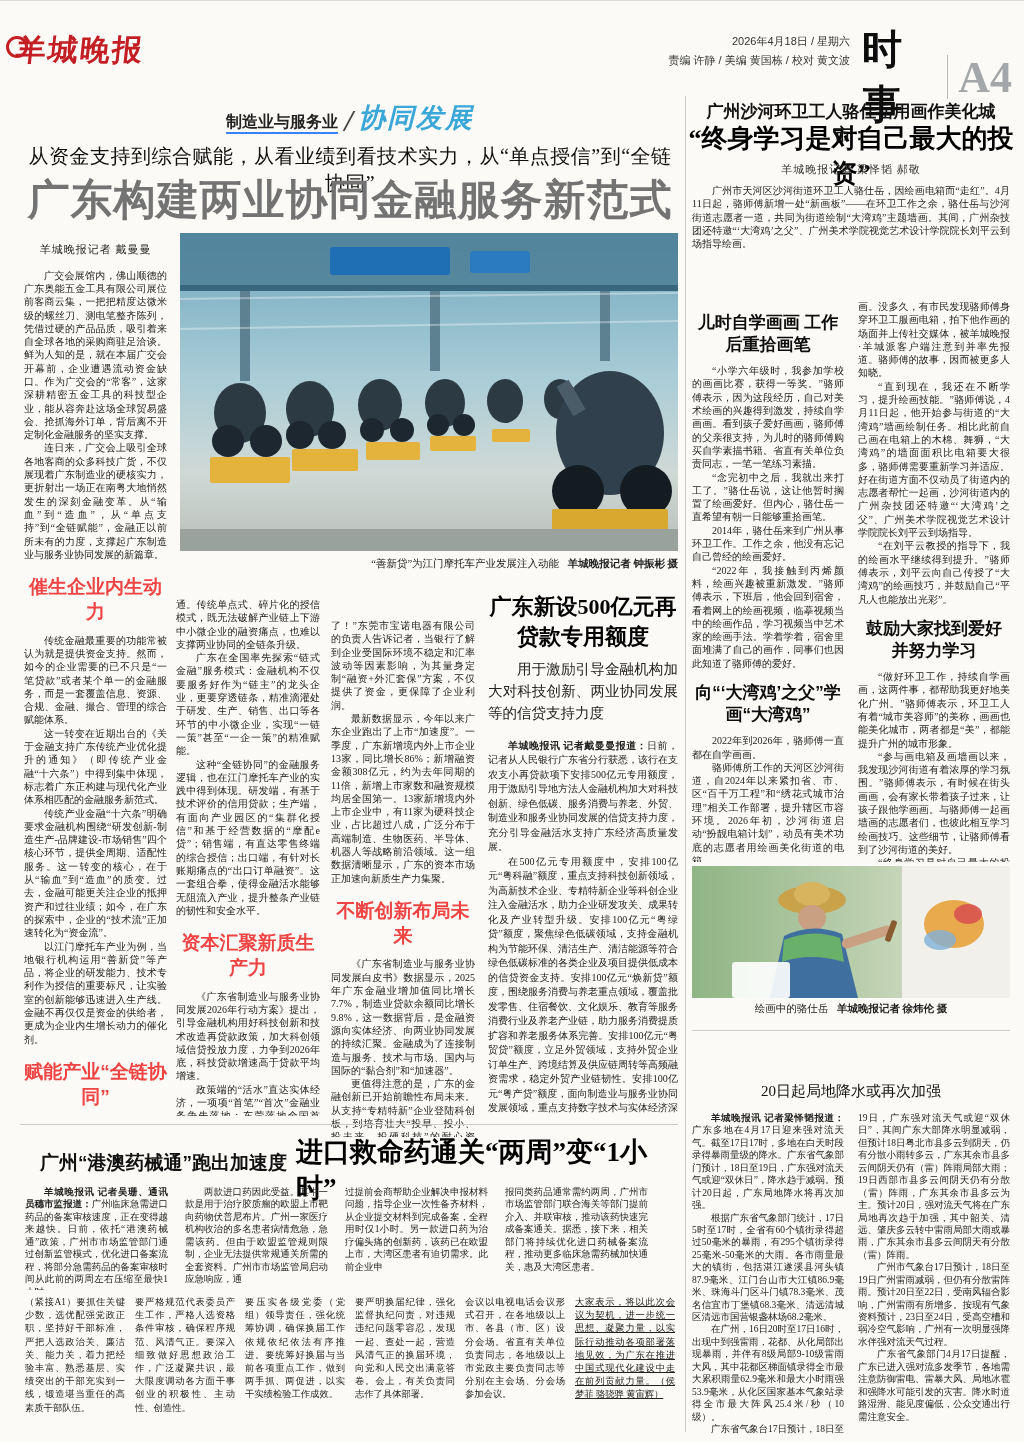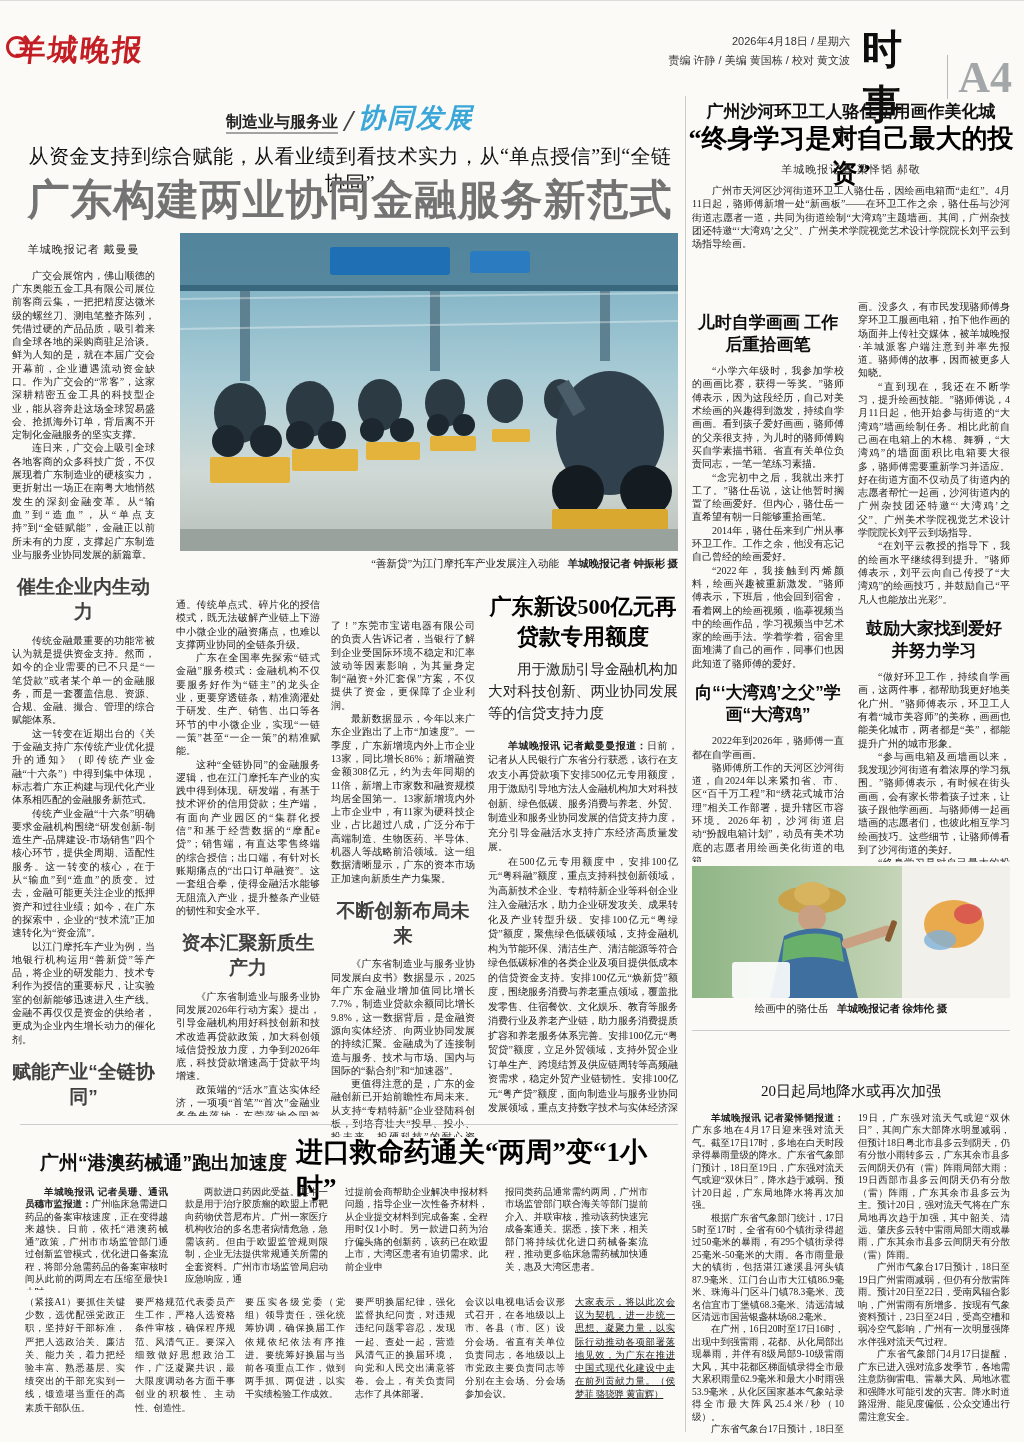--- a/index.html
+++ b/index.html
@@ -21,29 +21,29 @@
   #dateblock{left:600px;top:32px;width:250px;text-align:right;font-size:11px;line-height:1.7;color:#333;}
   #secblock{left:862px;top:22px;width:150px;display:flex;align-items:center;}
   #sec-name{font-size:40px;font-weight:900;color:#0d0d0d;letter-spacing:2px;}
   #sec-div{width:1px;height:44px;background:#b9b9b9;margin:0 10px;}
   #page-no{font-size:44px;color:#a4a7aa;font-weight:700;}
   
   .vrule{width:1px;background:#ccc;}
   .hrule{height:1px;background:#ccc;}
   
   #tagline{left:20px;top:100px;width:660px;text-align:center;}
-  #tag-left{font-size:16px;font-weight:bold;color:#222;border-bottom:2px solid #a3a3a3;padding-bottom:2px;}
+  #tag-left{font-size:16px;font-weight:bold;color:#222;border-bottom:2px solid #3b82f6;padding-bottom:2px;}
   #tag-slash{display:inline-block;width:2px;height:20px;background:#444;transform:skewX(-28deg);margin:0 8px -4px 10px;}
   #tag-right{font-size:27px;font-weight:900;color:#3aa7d8;font-style:italic;letter-spacing:2px;}
   #m-deck{left:20px;top:143px;width:660px;text-align:center;font-size:20px;color:#111;letter-spacing:0.5px;}
   #m-headline{left:20px;top:172px;width:660px;text-align:center;font-size:42px;font-weight:900;color:#737373;letter-spacing:1px;}
   .m-byline{text-align:center;font-size:11px;color:#222;letter-spacing:1px;margin:6px 0 12px;}
-  .subhead{font-size:19px;font-weight:bold;text-align:center;color:#404040;margin:13px 0 9px;}
+  .subhead{font-size:19px;font-weight:bold;text-align:center;color:#ef4444;margin:13px 0 9px;}
   .subhead-s{font-size:17px;font-weight:bold;text-align:center;color:#0d0d0d;margin:12px 0 8px;line-height:1.3;}
-  #m-col1{left:12px;top:236px;width:143px;height:882px;}
+  #m-col1{left:24px;top:236px;width:143px;height:882px;}
   #m-col2{left:176px;top:598px;width:144px;height:518px;}
   #m-col3{left:331px;top:619px;width:144px;height:518px;}
   #m-photo{left:180px;top:233px;width:498px;height:318px;}
   #m-caption{left:180px;top:557px;width:498px;text-align:right;font-size:10.5px;color:#222;}
   .cap-credit{font-weight:bold;margin-left:6px;}
   
   #m-box{left:488px;top:592px;width:190px;height:524px;overflow:hidden;}
   #box-headline{font-size:22px;font-weight:900;text-align:center;line-height:1.35;color:#000;margin-bottom:8px;}
   #box-deck{font-size:14.5px;color:#222;line-height:1.5;text-indent:2em;text-align:justify;margin-bottom:14px;}
   #m-box .body{font-size:10px;line-height:1.45;}

